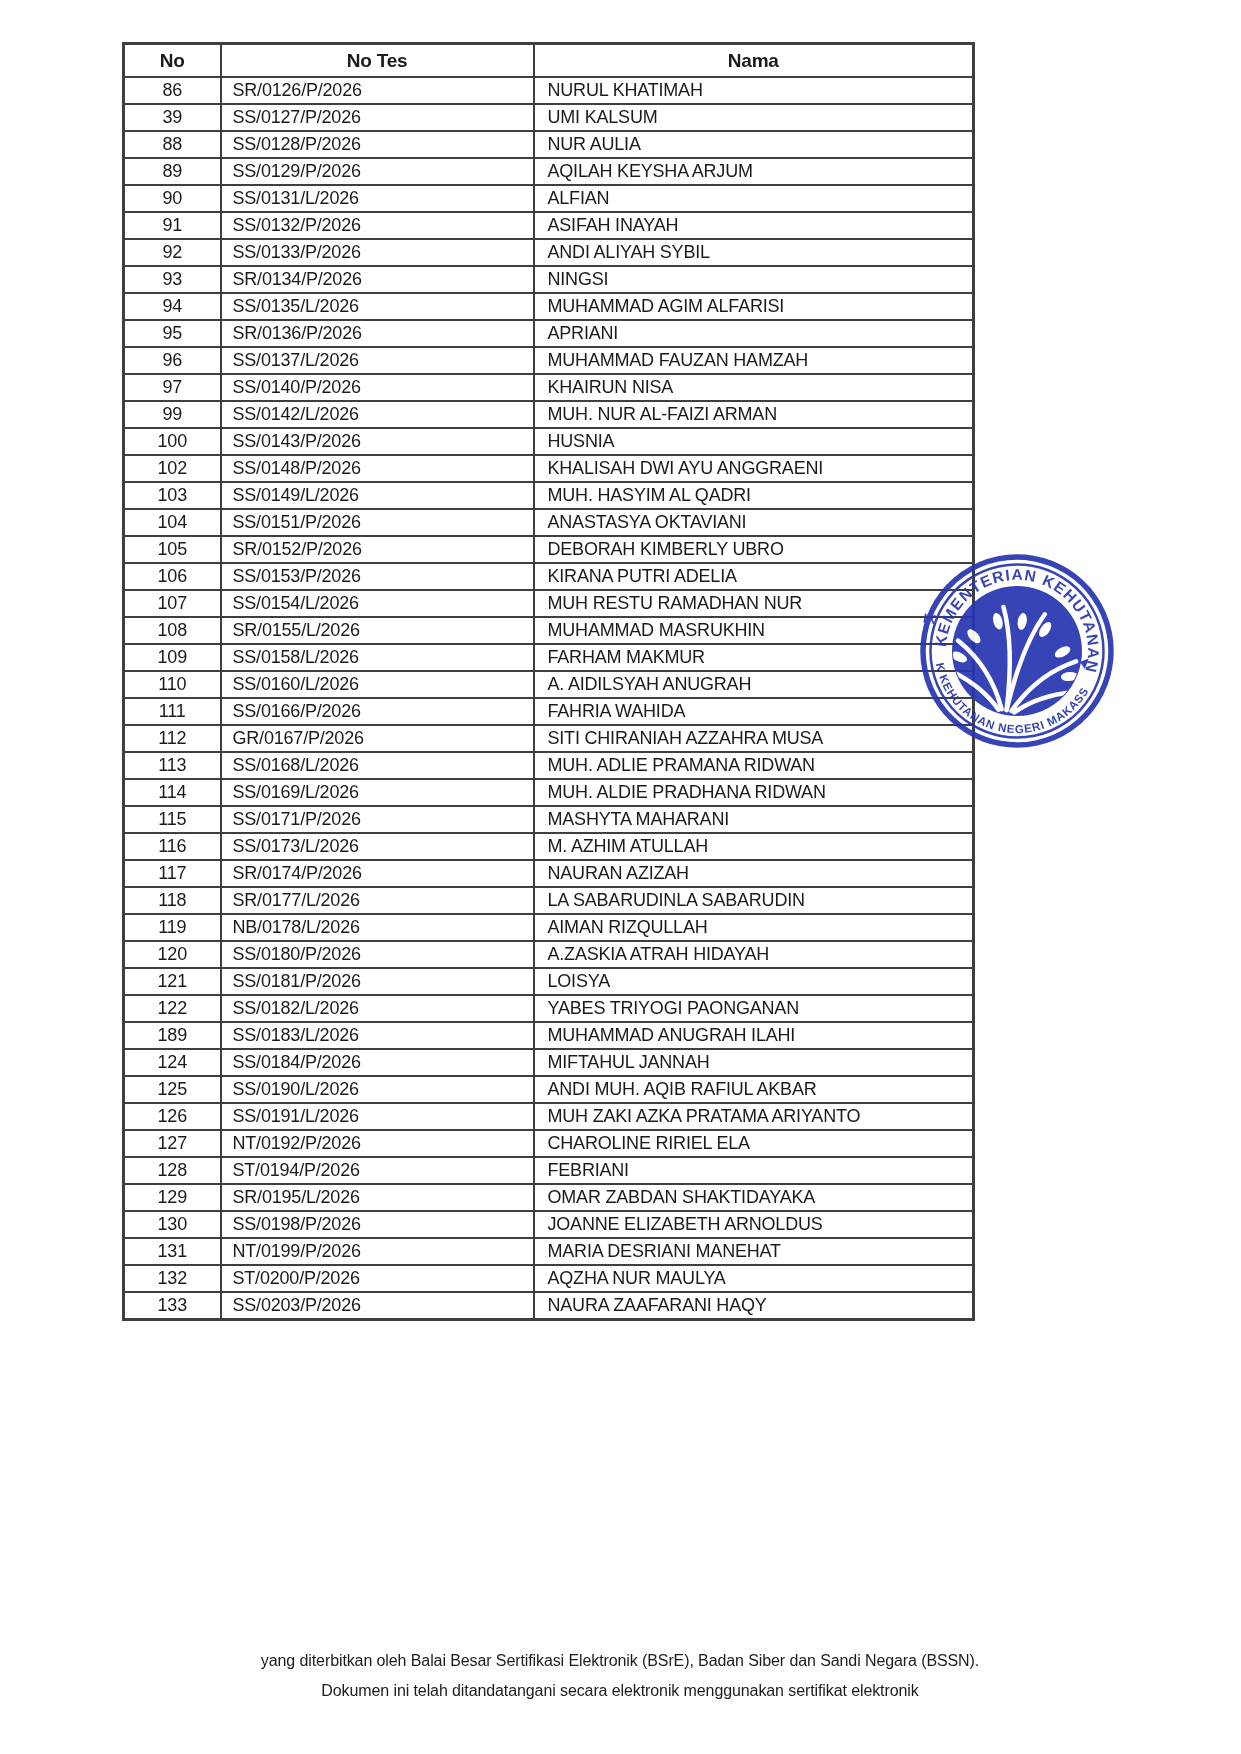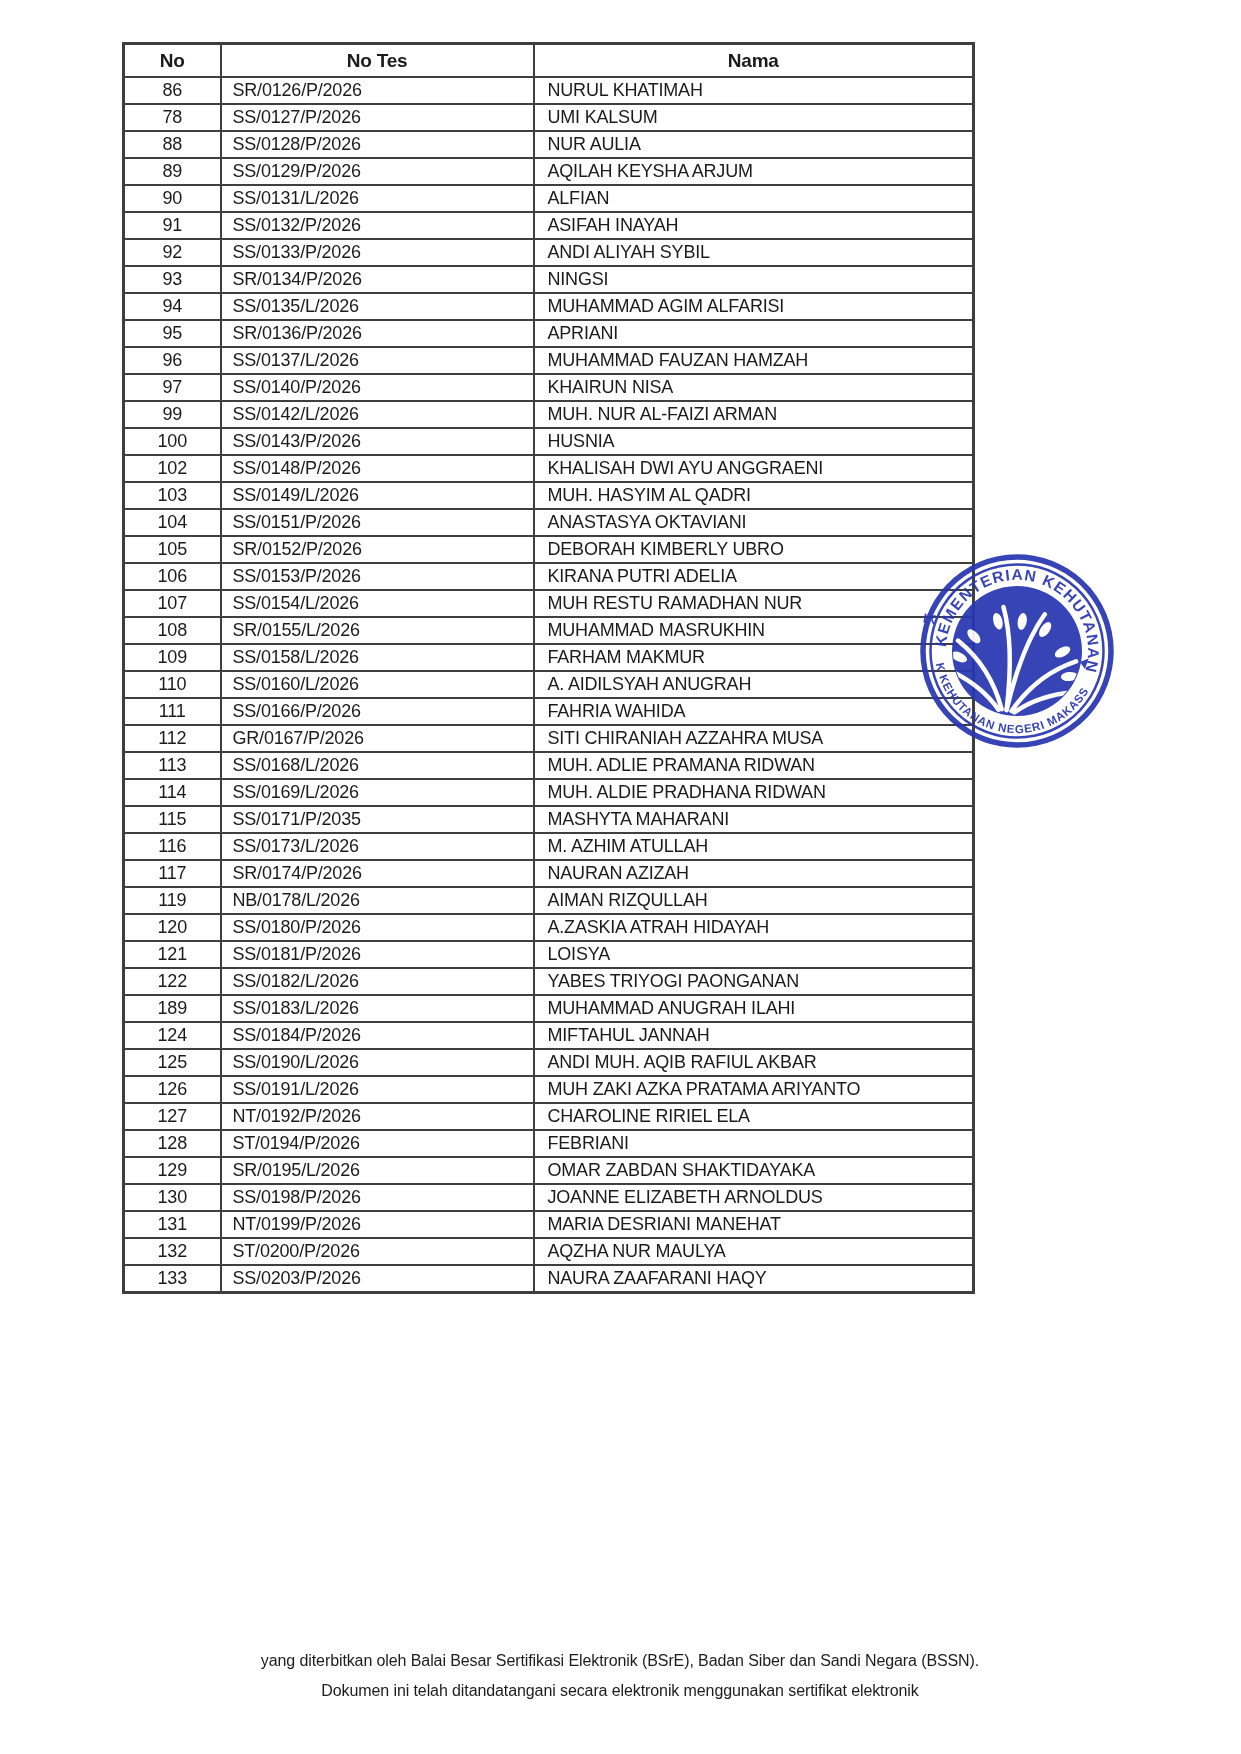--- a/index.html
+++ b/index.html
@@ -82,21 +82,21 @@
         <th>Nama</th>
       </tr>
     </thead>
     <tbody>
         <tr>
           <td class="no">86</td>
           <td class="notes">SR/0126/P/2026</td>
           <td class="nama">NURUL KHATIMAH</td>
         </tr>
         <tr>
-          <td class="no">78</td>
+          <td class="no">39</td>
           <td class="notes">SS/0127/P/2026</td>
           <td class="nama">UMI KALSUM</td>
         </tr>
         <tr>
           <td class="no">88</td>
           <td class="notes">SS/0128/P/2026</td>
           <td class="nama">NUR AULIA</td>
         </tr>
         <tr>
           <td class="no">89</td>
@@ -213,32 +213,37 @@
           <td class="notes">SS/0168/L/2026</td>
           <td class="nama">MUH. ADLIE PRAMANA RIDWAN</td>
         </tr>
         <tr>
           <td class="no">114</td>
           <td class="notes">SS/0169/L/2026</td>
           <td class="nama">MUH. ALDIE PRADHANA RIDWAN</td>
         </tr>
         <tr>
           <td class="no">115</td>
-          <td class="notes">SS/0171/P/2035</td>
+          <td class="notes">SS/0171/P/2026</td>
           <td class="nama">MASHYTA MAHARANI</td>
         </tr>
         <tr>
           <td class="no">116</td>
           <td class="notes">SS/0173/L/2026</td>
           <td class="nama">M. AZHIM ATULLAH</td>
         </tr>
         <tr>
           <td class="no">117</td>
           <td class="notes">SR/0174/P/2026</td>
           <td class="nama">NAURAN AZIZAH</td>
+        </tr>
+        <tr>
+          <td class="no">118</td>
+          <td class="notes">SR/0177/L/2026</td>
+          <td class="nama">LA SABARUDINLA SABARUDIN</td>
         </tr>
         <tr>
           <td class="no">119</td>
           <td class="notes">NB/0178/L/2026</td>
           <td class="nama">AIMAN RIZQULLAH</td>
         </tr>
         <tr>
           <td class="no">120</td>
           <td class="notes">SS/0180/P/2026</td>
           <td class="nama">A.ZASKIA ATRAH HIDAYAH</td>

